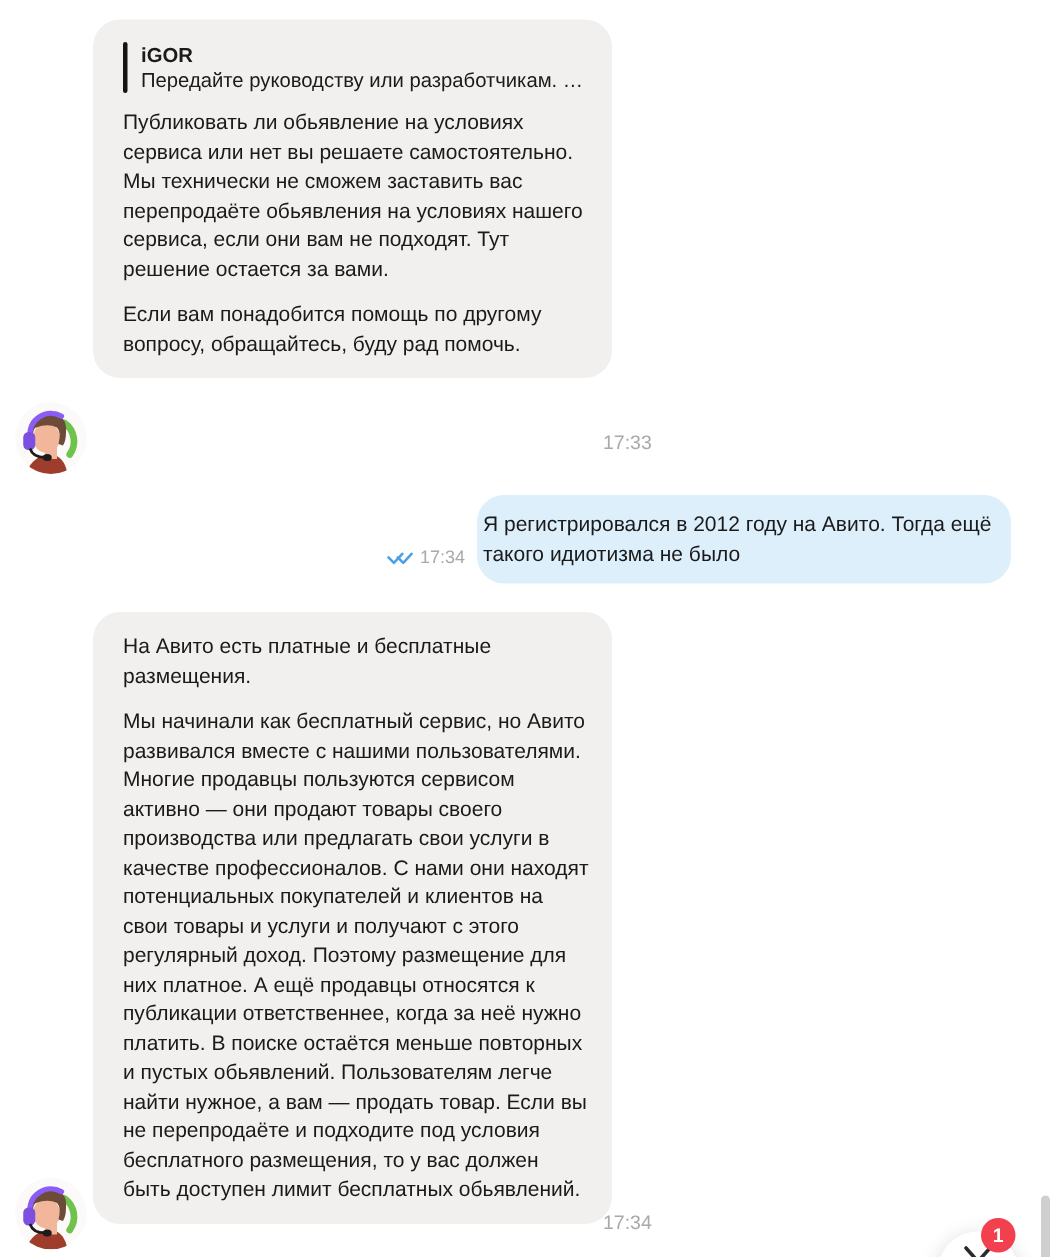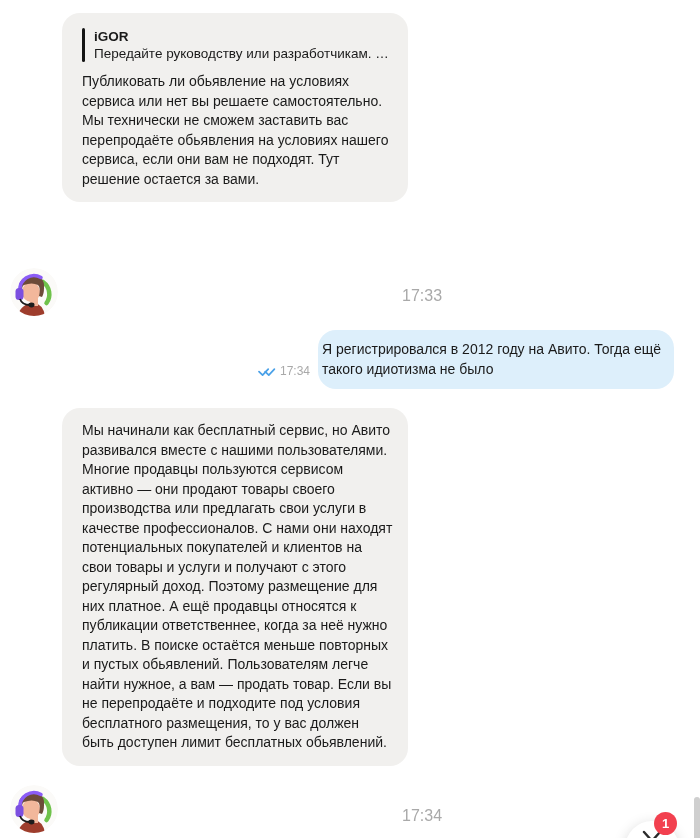--- a/index.html
+++ b/index.html
@@ -16,21 +16,21 @@
   .bubble p:last-child{margin-bottom:0;}
   .bubble.gray{background:#f1f0ee;width:346px;padding:13px 14px 13px 20px;}
   .bubble.blue{background:#ddeffb;max-width:356px;padding:10px 4px;}
   
   .quote{display:flex;margin:2px 0 10px 0;cursor:pointer;}
   .quote-bar{width:3px;border-radius:2px;background:#141414;flex:0 0 3px;margin-right:9px;}
   .quote-body{min-width:0;}
   .quote-author{font-size:13.5px;font-weight:700;line-height:17px;}
   .quote-text{font-size:13.5px;line-height:17px;white-space:nowrap;overflow:hidden;text-overflow:ellipsis;}
   
-  .timestamp{position:absolute;font-size:16px;color:#a9a9a9;}
+  .timestamp{position:absolute;font-size:13px;color:#a9a9a9;}
   .user-row{position:absolute;top:330px;right:26px;display:flex;align-items:flex-end;}
   .user-meta{display:flex;align-items:center;margin-right:8px;margin-bottom:11px;font-size:12px;color:#a9a9a9;white-space:nowrap;}
   .user-meta svg{margin-right:4px;display:block;}
   
   .avatar{position:absolute;left:10px;width:48px;height:48px;border-radius:50%;overflow:hidden;}
   
   .fab{
     position:absolute;left:625px;top:821px;width:54px;height:54px;border-radius:50%;
     background:#ffffff;box-shadow:0 3px 14px rgba(0,0,0,0.16);cursor:pointer;
   }
@@ -54,20 +54,21 @@
   <div class="msg" style="left:62px;top:13px;">
     <div class="bubble gray">
       <div class="quote">
         <div class="quote-bar"></div>
         <div class="quote-body">
           <div class="quote-author">iGOR</div>
           <div class="quote-text">Передайте руководству или разработчикам. Что э…</div>
         </div>
       </div>
       <p>Публиковать ли обьявление на условиях сервиса или нет вы решаете самостоятельно. Мы технически не сможем заставить вас перепродаёте обьявления на условиях нашего сервиса, если они вам не подходят. Тут решение остается за вами.</p>
+      <p>Если вам понадобится помощь по другому вопросу, обращайтесь, буду рад помочь.</p>
     </div>
   </div>
 
   <div class="avatar" style="top:268px;">
     <svg width="48" height="48" viewBox="0 0 48 48">
       <circle cx="24" cy="24" r="24" fill="#fbfaf8"></circle>
 
       <path d="M33,14 A15 15 0 0 1 36.5,35" fill="none" stroke="#6fc24b" stroke-width="4.5" stroke-linecap="round"></path>
 
       <path d="M7,48 Q12,35 24,35 Q33,36 35,48 Z" fill="#9e3d2c"></path>
@@ -96,20 +97,21 @@
       </svg>
       <span>17:34</span>
     </div>
     <div class="bubble blue">
       <p>Я регистрировался в 2012 году на Авито. Тогда ещё такого идиотизма не было</p>
     </div>
   </div>
 
   <div class="msg" style="left:62px;top:408px;">
     <div class="bubble gray">
+      <p>На Авито есть платные и бесплатные размещения.</p>
       <p>Мы начинали как бесплатный сервис, но Авито развивался вместе с нашими пользователями. Многие продавцы пользуются сервисом активно — они продают товары своего производства или предлагать свои услуги в качестве профессионалов. С нами они находят потенциальных покупателей и клиентов на свои товары и услуги и получают с этого регулярный доход. Поэтому размещение для них платное. А ещё продавцы относятся к публикации ответственнее, когда за неё нужно платить. В поиске остаётся меньше повторных и пустых обьявлений. Пользователям легче найти нужное, а вам — продать товар. Если вы не перепродаёте и подходите под условия бесплатного размещения, то у вас должен быть доступен лимит бесплатных обьявлений.</p>
     </div>
   </div>
 
   <div class="avatar" style="top:785px;">
     <svg width="48" height="48" viewBox="0 0 48 48">
       <circle cx="24" cy="24" r="24" fill="#fbfaf8"></circle>
       <path d="M33,14 A15 15 0 0 1 36.5,35" fill="none" stroke="#6fc24b" stroke-width="4.5" stroke-linecap="round"></path>
       <path d="M7,48 Q12,35 24,35 Q33,36 35,48 Z" fill="#9e3d2c"></path>
       <path d="M20,30 L28,30 L28,38 L20,38 Z" fill="#f2b79b"></path>

